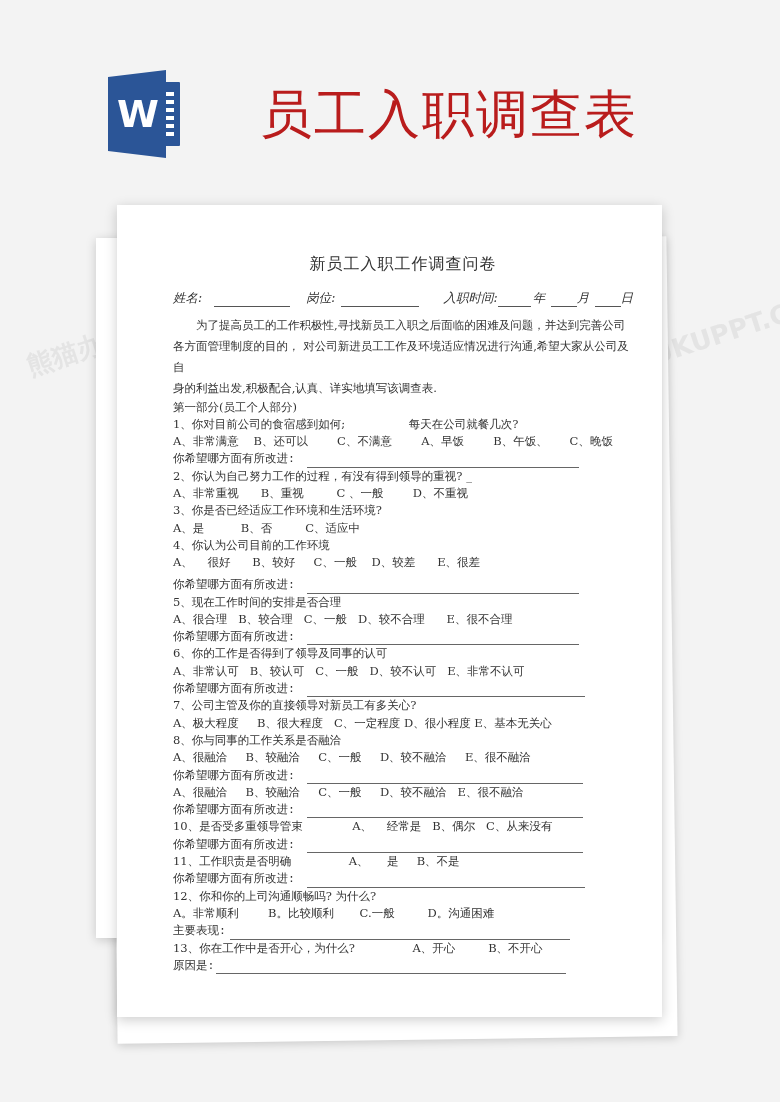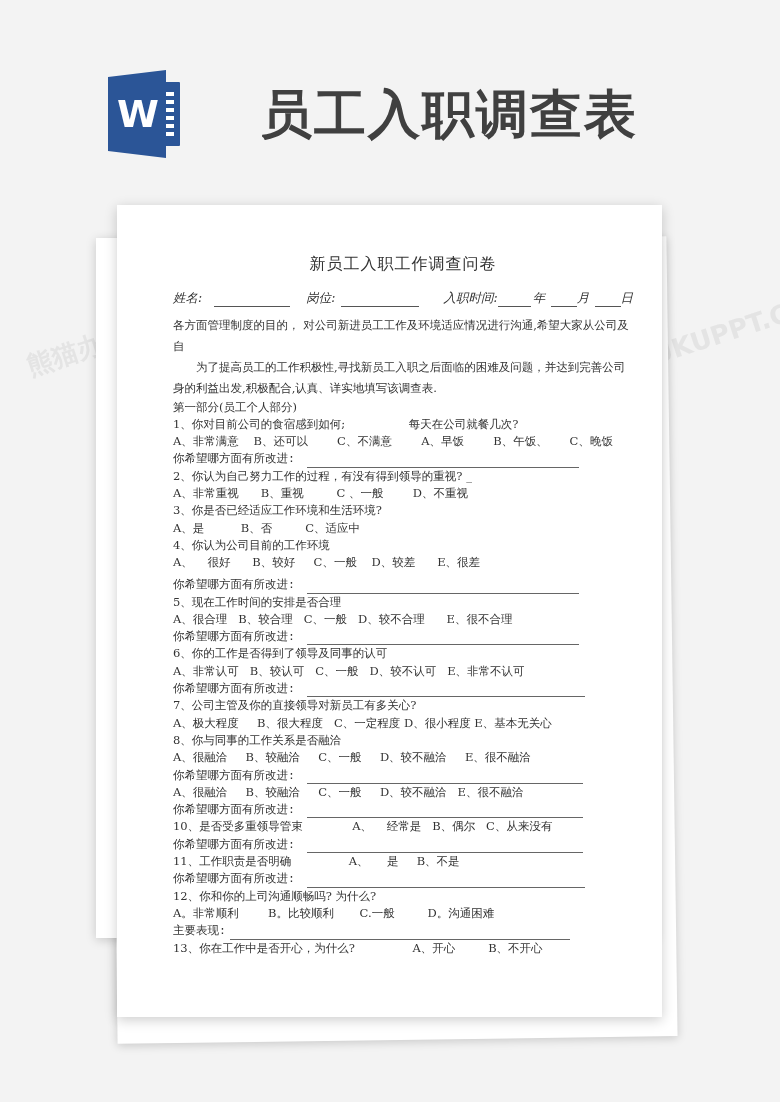--- a/index.html
+++ b/index.html
@@ -27,21 +27,21 @@
     background: #2b5597;
     clip-path: polygon(0 8%, 100% 0, 100% 100%, 0 92%);
     display: flex; align-items: center; justify-content: center;
   }
   .word-icon .cover span {
     color: #fff; font-family: "DejaVu Sans", sans-serif; font-weight: bold;
     font-size: 38px; letter-spacing: -2px;
   }
   .header-title {
     margin-left: 52px;
-    font-size: 52px; font-weight: bold; color: #404040;
+    font-size: 52px; font-weight: normal; color: #b91c1c;
     letter-spacing: 2px;
     font-family: "DejaVu Serif", serif;
   }
   .paper-back {
     position: absolute; background: #fff;
     box-shadow: 0 2px 10px rgba(0,0,0,0.18);
   }
   .paper-back.b1 { left: 112px; top: 240px; width: 560px; height: 800px; transform: rotate(-0.8deg); }
   .paper-back.b2 { left: 96px; top: 238px; width: 560px; height: 700px; }
   .paper {
@@ -110,22 +110,22 @@
       <span style="margin-left:24px;">入职时间:</span>
       <span class="blank" style="width:34px;"></span>
       <span style="margin-left:2px;">年</span>
       <span class="blank" style="width:26px; margin-left:6px;"></span>
       <span>月</span>
       <span class="blank" style="width:26px; margin-left:6px;"></span>
       <span>日</span>
     </div>
 
     <div class="intro">
+      <div>为了提高员工的工作积极性,寻找新员工入职之后面临的困难及问题，并达到完善公司</div>
       <div style="text-indent:0">各方面管理制度的目的， 对公司新进员工工作及环境适应情况进行沟通,希望大家从公司及自</div>
-      <div>为了提高员工的工作积极性,寻找新员工入职之后面临的困难及问题，并达到完善公司</div>
       <div style="text-indent:0">身的利益出发,积极配合,认真、详实地填写该调查表.</div>
     </div>
     <div>第一部分(员工个人部分)</div>
 
     <div class="q-line">
       <span>1、你对目前公司的食宿感到如何;</span>
       <span style="margin-left:60px;">每天在公司就餐几次?</span>
     </div>
     <div class="opts">A、非常满意    B、还可以        C、不满意        A、早饭        B、午饭、      C、晚饭</div>
     <div class="improve">
@@ -198,14 +198,18 @@
     <div class="opts">A。非常顺利        B。比较顺利       C.一般         D。沟通困难</div>
     <div class="improve">
       <span>主要表现:</span>
       <span class="blank" style="width:340px; margin-left:4px;"></span>
     </div>
 
     <div class="q-line">
       <span>13、你在工作中是否开心，为什么?</span>
       <span class="opts" style="margin-left:54px;">A、开心         B、不开心</span>
     </div>
+    <div class="improve">
+      <span>原因是:</span>
+      <span class="blank" style="width:350px; margin-left:2px;"></span>
+    </div>
   </div>
 </div>
 
 </body></html>

